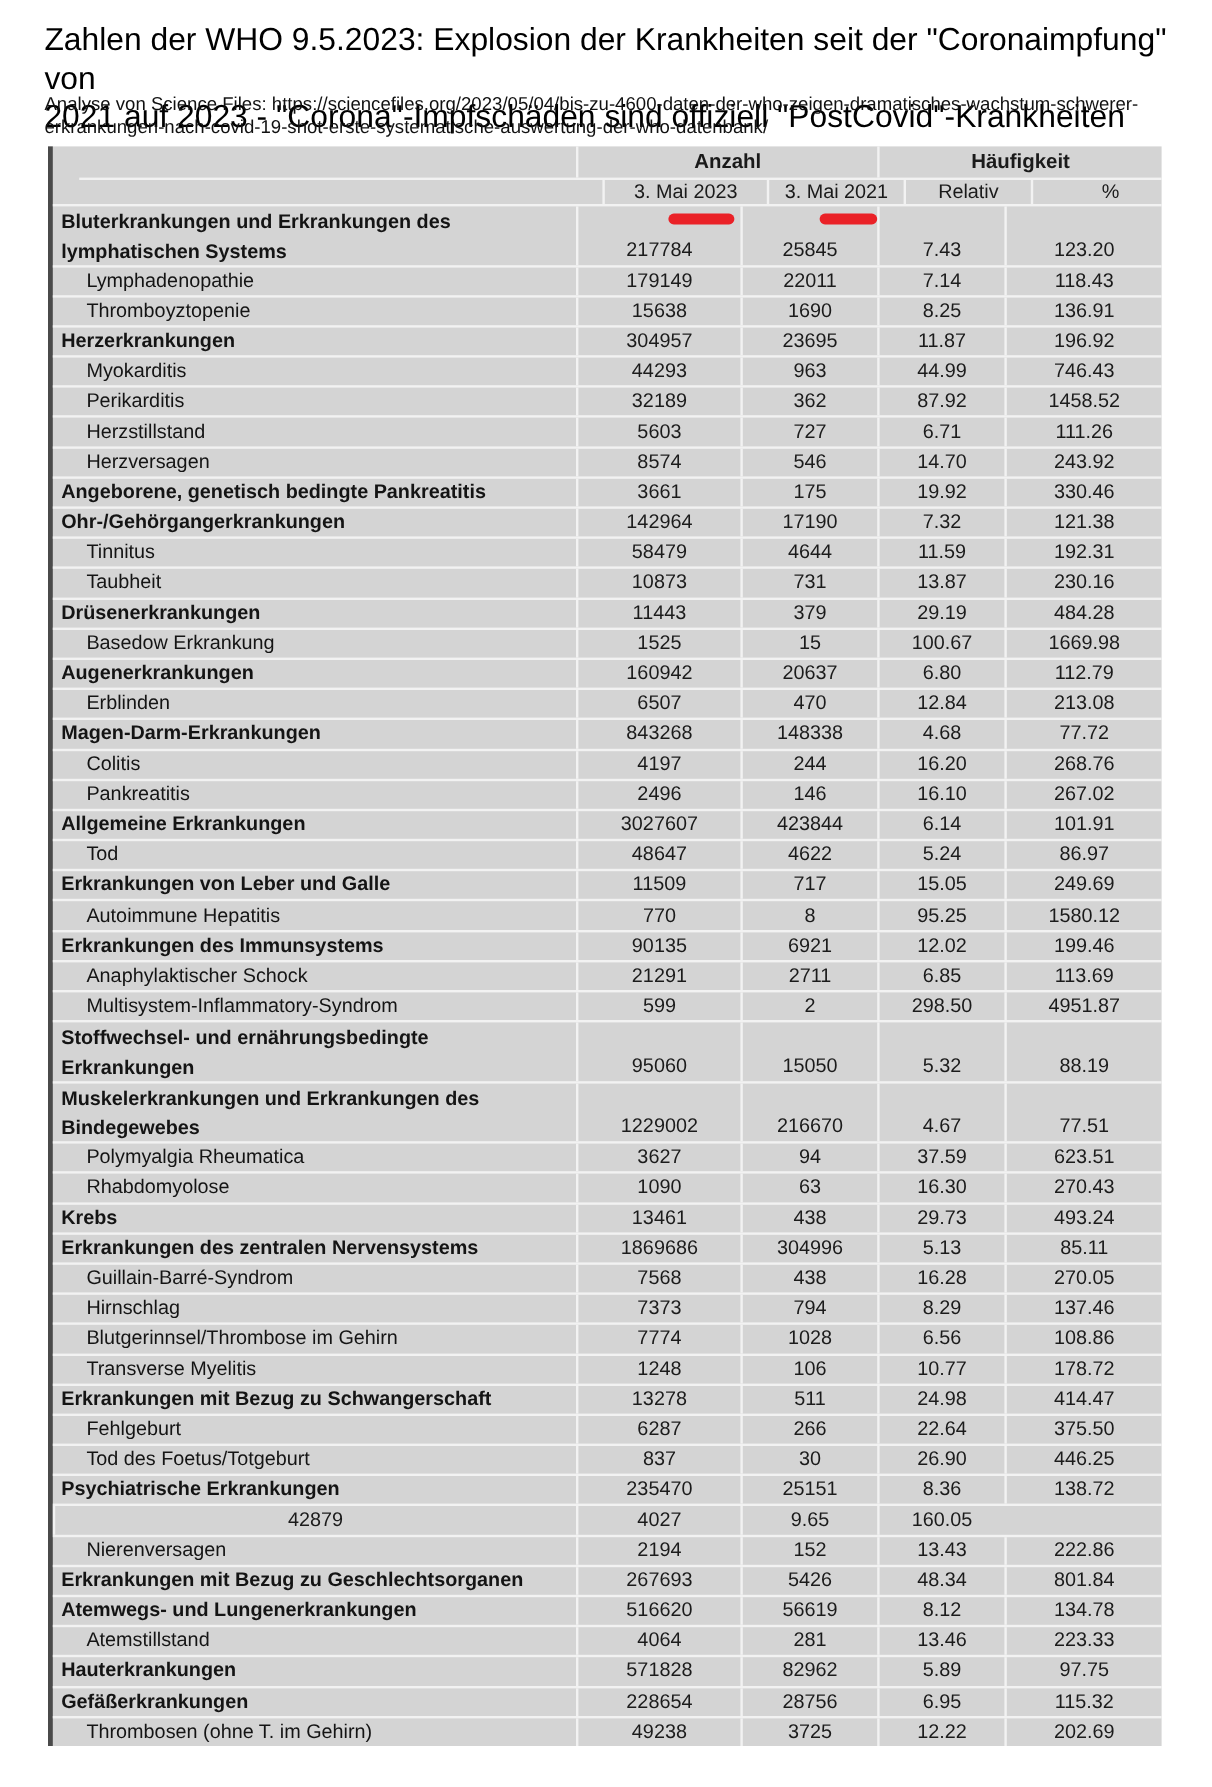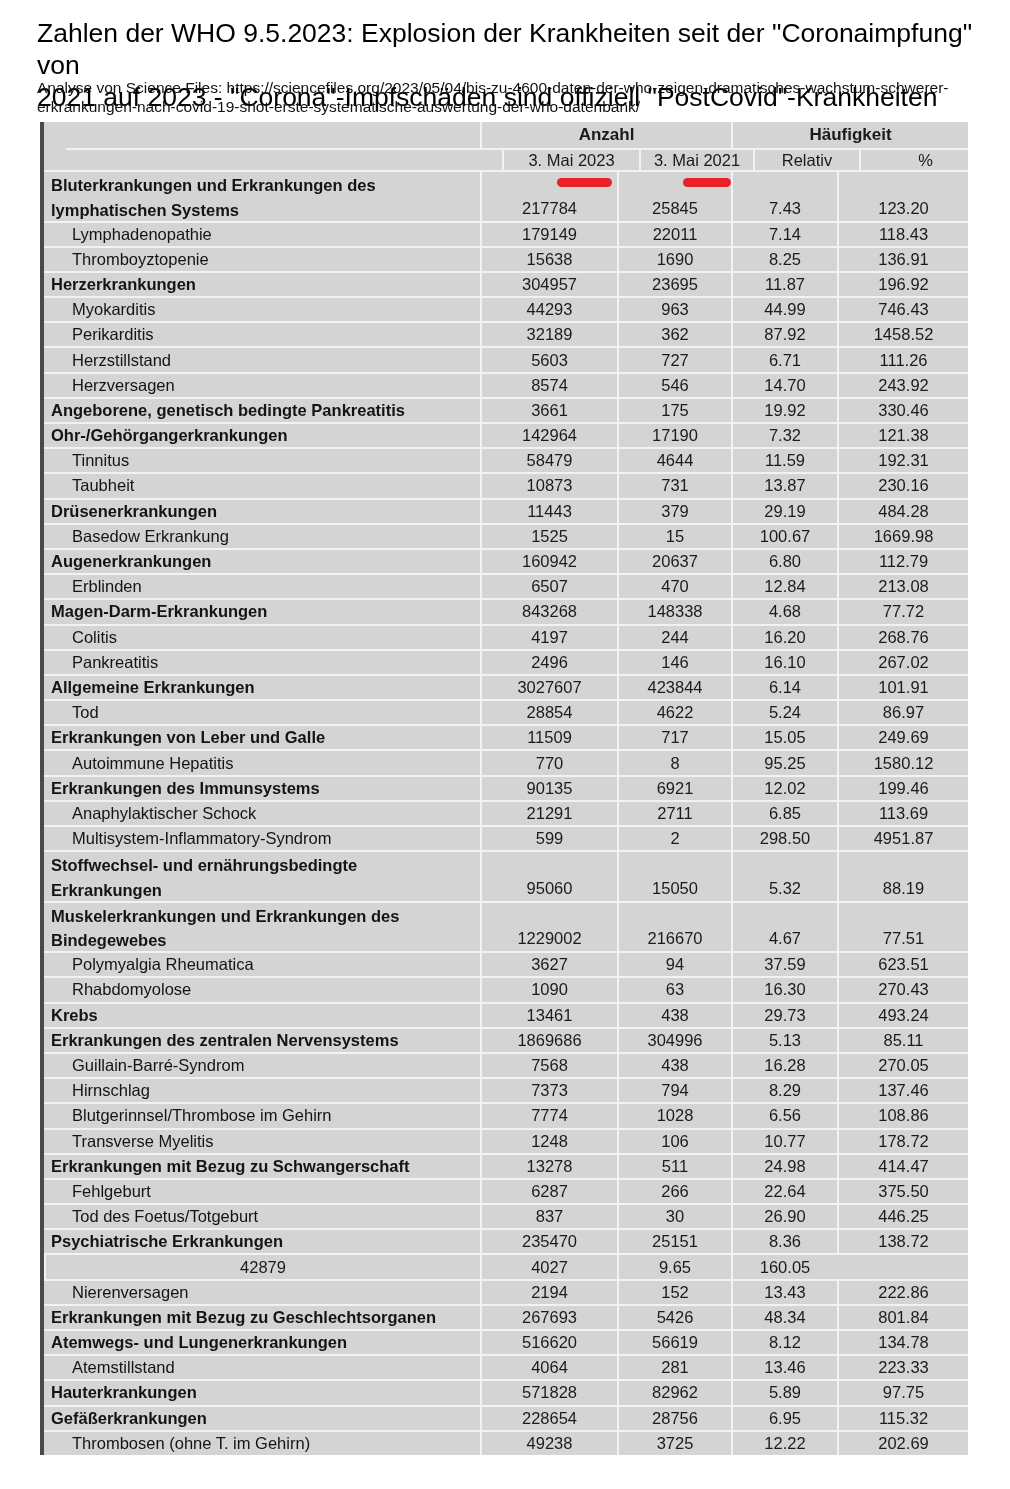--- a/index.html
+++ b/index.html
@@ -214,21 +214,21 @@
       </div>
       <div class="trow cat">
         <div class="cell label">Allgemeine Erkrankungen</div>
         <div class="cell num">3027607</div>
         <div class="cell num">423844</div>
         <div class="cell num">6.14</div>
         <div class="cell num">101.91</div>
       </div>
       <div class="trow subrow">
         <div class="cell label">Tod</div>
-        <div class="cell num">28854</div>
+        <div class="cell num">48647</div>
         <div class="cell num">4622</div>
         <div class="cell num">5.24</div>
         <div class="cell num">86.97</div>
       </div>
       <div class="trow cat">
         <div class="cell label">Erkrankungen von Leber und Galle</div>
         <div class="cell num">11509</div>
         <div class="cell num">717</div>
         <div class="cell num">15.05</div>
         <div class="cell num">249.69</div>

